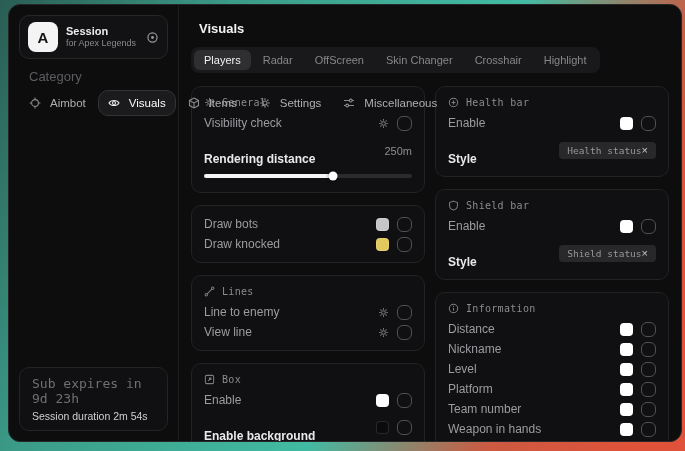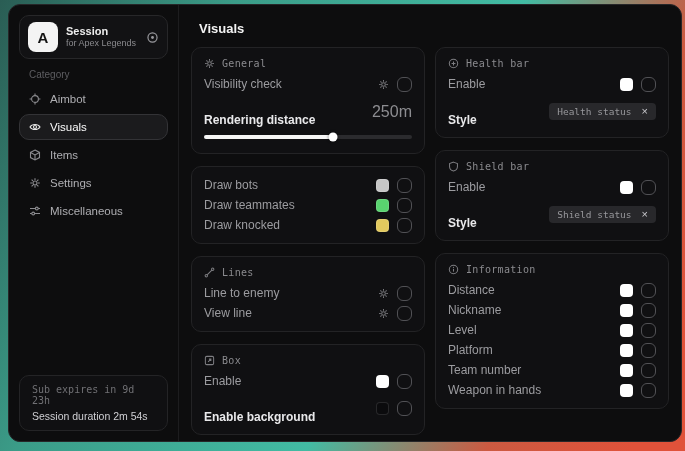--- a/index.html
+++ b/index.html
@@ -23,35 +23,35 @@
   }
   .logo {
     width:30px; height:30px; background:#f4f4f4; border-radius:8px;
     display:flex; align-items:center; justify-content:center;
     color:#141414; font-weight:bold; font-size:15px;
   }
   .side-head-txt { flex:1; line-height:1.25; }
   .app-name { font-size:11px; font-weight:bold; color:#ededed; }
   .app-tag { font-size:9px; color:#8a8a8e; }
   .head-ico { color:#9a9a9e; display:flex; }
-  .cat-label { margin:8px 0 6px 20px; font-size:10px; color:#5d5d61; }
-  .nav { padding:0 10px; display:flex; flex-direction:column; gap:2px; }
+  .cat-label { margin:8px 0 6px 20px; font-size:13px; color:#5d5d61; }
+  .nav { padding:0 10px; display:flex; flex-direction:row; gap:2px; }
   .nav-item {
     display:flex; align-items:center; gap:9px; padding:6px 9px;
     border:1px solid transparent; border-radius:10px;
     font-size:11.5px; color:#aeaeb2; cursor:pointer;
   }
   .nav-item .icon { color:#8b8b8f; display:flex; }
   .nav-item.selected { background:#1b1b1d; border-color:#333336; color:#fcfcfc; }
   .nav-item.selected .icon { color:#e8e8e8; }
   .side-foot {
     position:absolute; left:10px; right:10px; bottom:10px;
     border:1px solid #242426; border-radius:10px; padding:8px 12px; background:#101012;
   }
-  .foot-line1 { font-family:"DejaVu Sans Mono", monospace; font-size:10px; color:#707074; margin-bottom:4px; }
+  .foot-line1 { font-family:"DejaVu Sans Mono", monospace; font-size:13px; color:#707074; margin-bottom:4px; }
   .foot-line2 { font-size:10.5px; color:#cfcfd3; }
   
   .main { flex:1; padding:16px 12px 0 12px; overflow:hidden; }
   .page-title { font-size:13px; font-weight:bold; color:#f2f2f2; margin:0 0 11px 8px; }
   .tabbar {
     display:inline-flex; gap:2px; background:#19191b; border-radius:8px; padding:3px; margin-bottom:13px;
   }
   .tab { padding:4px 10px; font-size:11px; color:#87878b; border-radius:6px; cursor:pointer; white-space:nowrap; }
   .tab.selected { background:#2f2f32; color:#f2f2f2; }
   .cols { display:flex; gap:10px; align-items:flex-start; }
@@ -62,29 +62,29 @@
     font-family:"DejaVu Sans Mono", monospace; font-size:10px; letter-spacing:.3px; color:#8b8b8f;
   }
   .card-header .icon { color:#7e7e82; display:flex; }
   .row { display:flex; align-items:center; justify-content:space-between; padding:2.5px 0; min-height:19px; }
   .row-label { font-size:12px; color:#9c9ca0; }
   .row-label.bright { color:#e9e9eb; font-weight:bold;margin-top:16px; }
   .controls { display:flex; align-items:center; gap:8px; }
   .mini-ico { color:#77777b; display:flex; cursor:pointer; }
   .checkbox { width:15px; height:15px; border:1.5px solid #515155; border-radius:6px; cursor:pointer; flex:0 0 auto; }
   .swatch { width:13px; height:13px; border-radius:4px; border:1px solid rgba(255,255,255,.12); cursor:pointer; flex:0 0 auto; }
-  .value { font-size:16px; color:#8d8d91; }
+  .value { font-size:11px; color:#8d8d91; }
   .slider { position:relative; height:4px; background:#2b2b2e; border-radius:2px; margin:6px 0 6px; cursor:pointer; }
   .slider-fill { position:absolute; left:0; top:0; bottom:0; background:#f5f5f5; border-radius:2px; }
   .slider-thumb {
     position:absolute; top:50%; width:9px; height:9px; background:#ffffff; border-radius:50%;
     transform:translate(-50%,-50%); box-shadow:0 0 3px rgba(0,0,0,.6);
   }
   .chip {
-    display:inline-flex; align-items:center; gap:10px; background:#28282b; border-radius:4px;
+    display:inline-flex; align-items:center; background:#28282b; border-radius:4px;
     padding:3px 8px; cursor:pointer;
   }
   .chip-label { font-family:"DejaVu Sans Mono", monospace; font-size:9.5px; color:#97979b; }
   .chip-close { font-size:11px; color:#c8c8cc; line-height:1; cursor:pointer; }
   svg { display:block; }
 </style>
 </head>
 <body>
 
 <div class="window">
@@ -157,20 +157,28 @@
 
     <div class="side-foot">
       <div class="foot-line1">Sub expires in 9d 23h</div>
       <div class="foot-line2">Session duration 2m 54s</div>
     </div>
   </aside>
 
   <main class="main">
     <h1 class="page-title">Visuals</h1>
 
+    <div class="tabbar">
+      <div class="tab selected">Players</div>
+      <div class="tab">Radar</div>
+      <div class="tab">OffScreen</div>
+      <div class="tab">Skin Changer</div>
+      <div class="tab">Crosshair</div>
+      <div class="tab">Highlight</div>
+    </div>
 
     <div class="cols">
 
       <div class="col">
 
         <section class="card">
           <div class="card-header">
             <span class="icon">
               <svg width="11" height="11" viewBox="0 0 12 12" fill="none" stroke="currentColor" stroke-width="1.1">
                 <circle cx="6" cy="6" r="2"></circle>
@@ -203,27 +211,20 @@
 
         <section class="card">
           <div class="row">
             <span class="row-label">Draw bots</span>
             <span class="controls">
               <span class="swatch" style="background: rgb(198, 198, 198);"></span>
               <span class="checkbox"></span>
             </span>
           </div>
           <div class="row">
-            <span class="row-label">Draw teammates</span>
-            <span class="controls">
-              <span class="swatch" style="background: rgb(89, 211, 111);"></span>
-              <span class="checkbox"></span>
-            </span>
-          </div>
-          <div class="row">
             <span class="row-label">Draw knocked</span>
             <span class="controls">
               <span class="swatch" style="background: rgb(226, 201, 94);"></span>
               <span class="checkbox"></span>
             </span>
           </div>
         </section>
 
         <section class="card">
           <div class="card-header">

